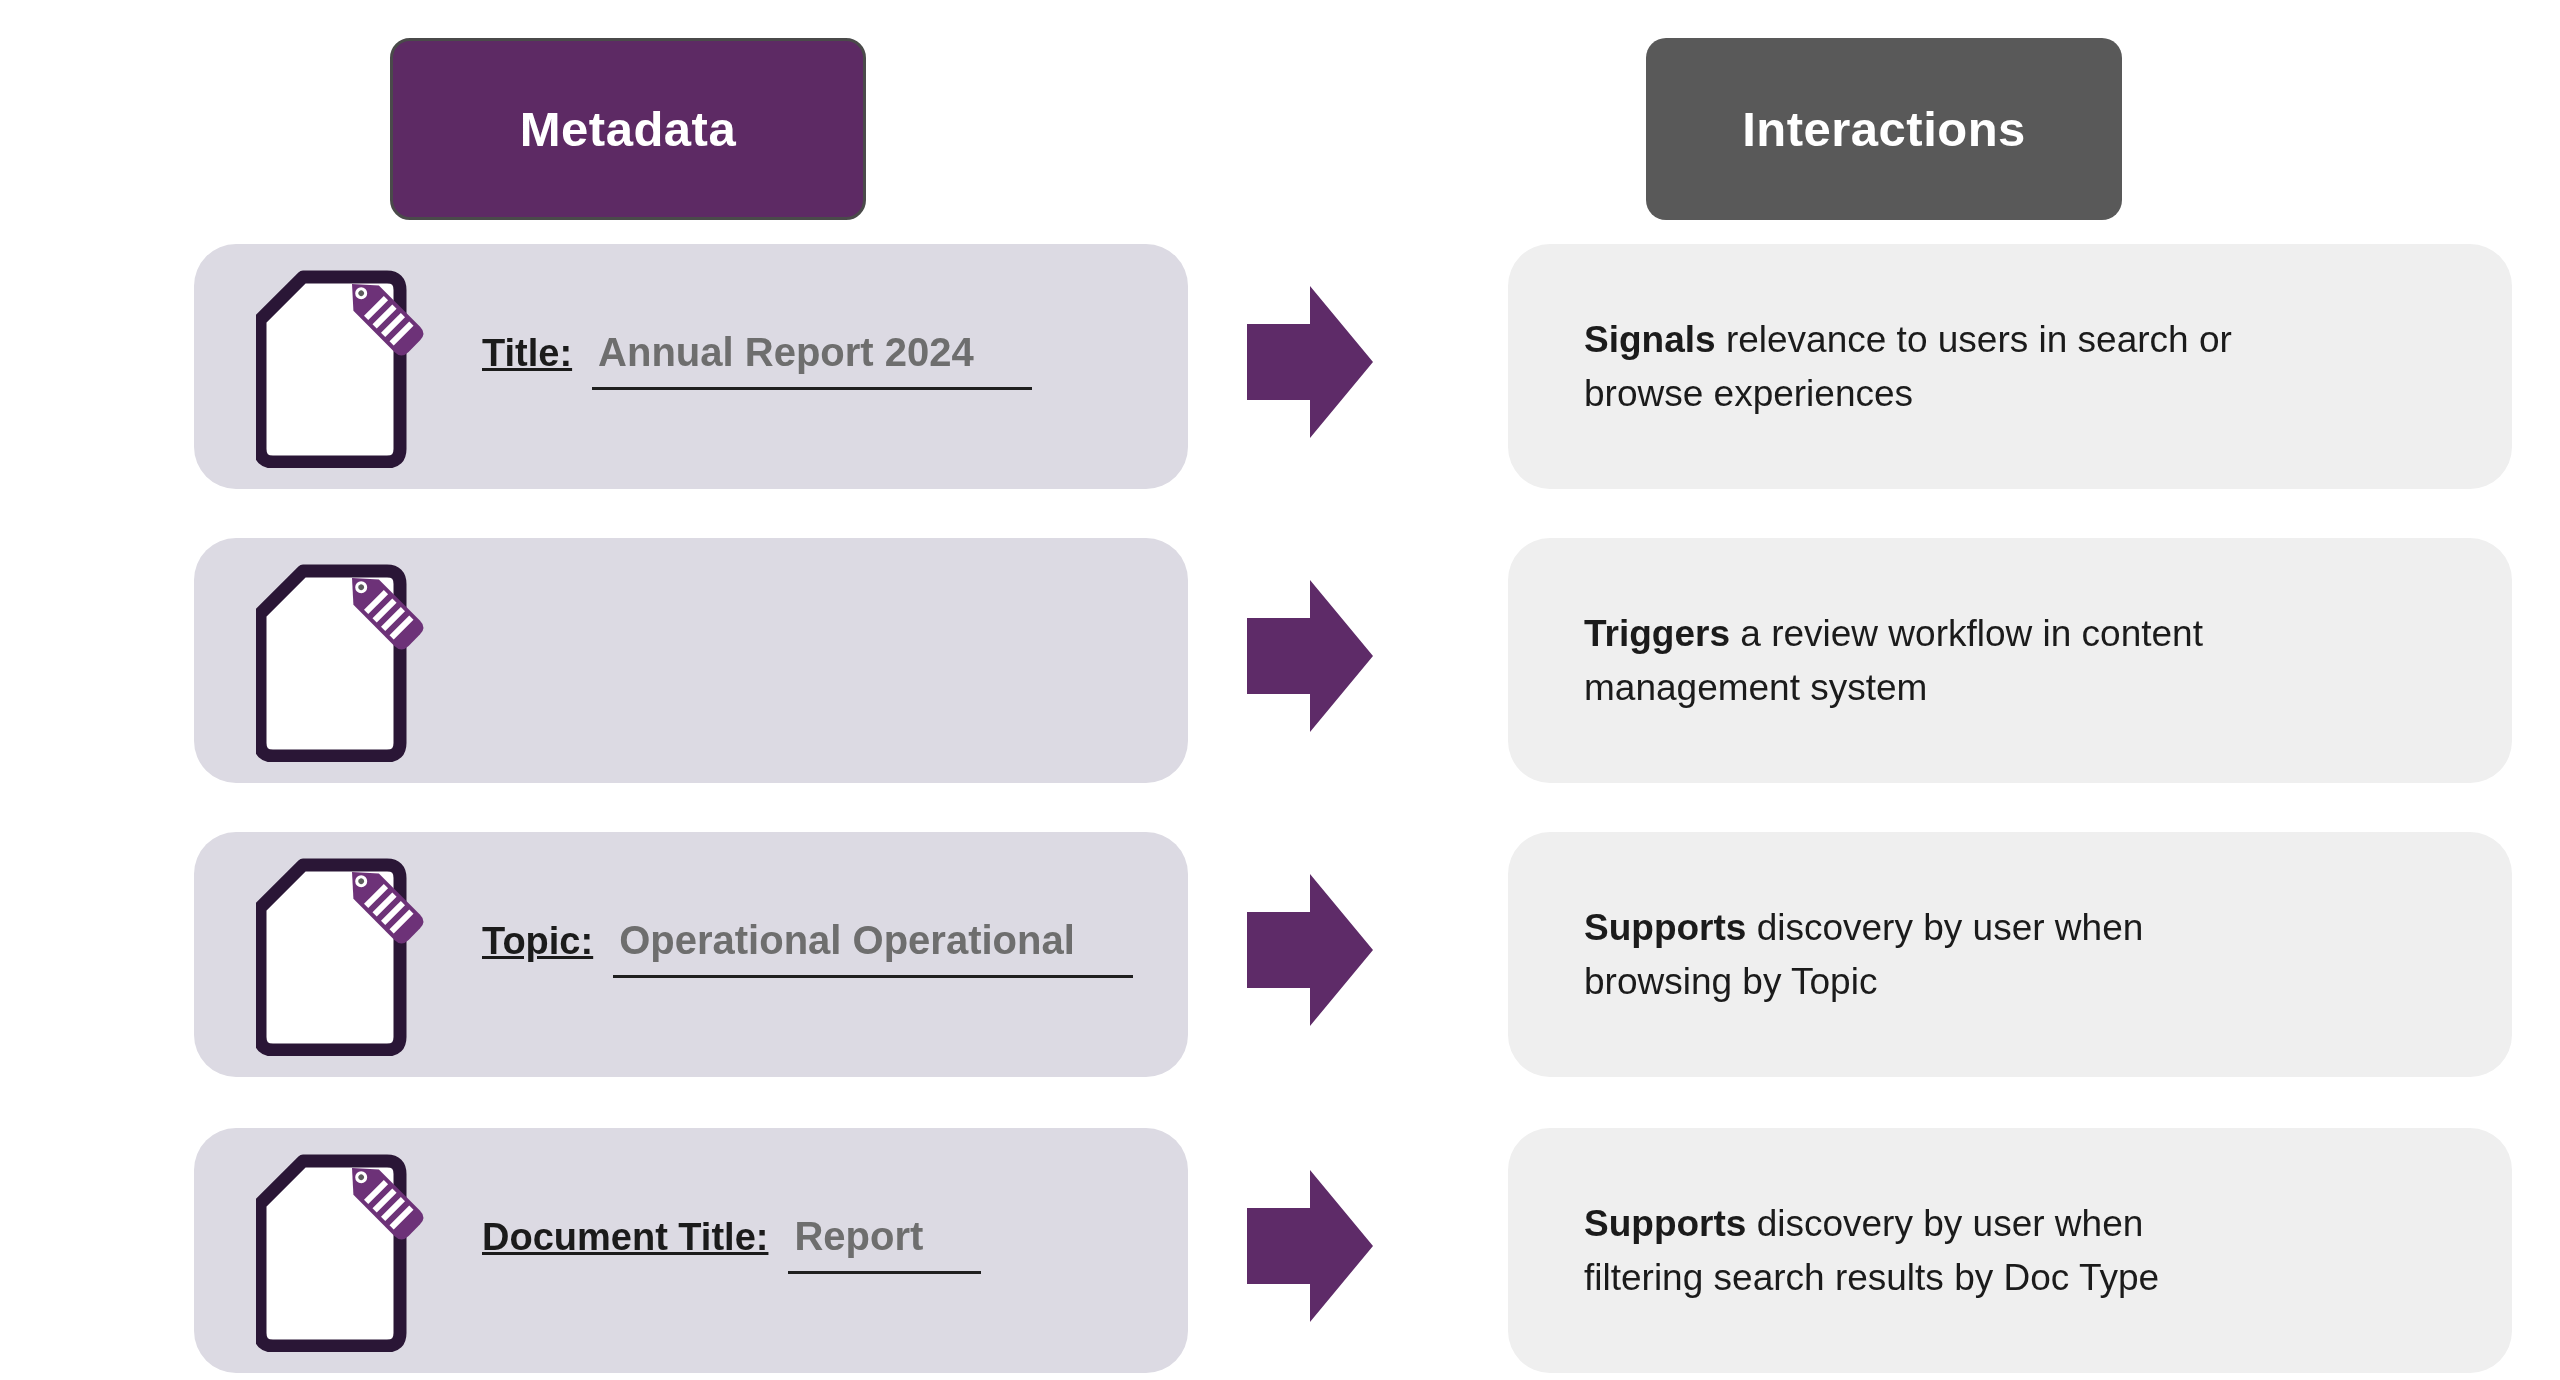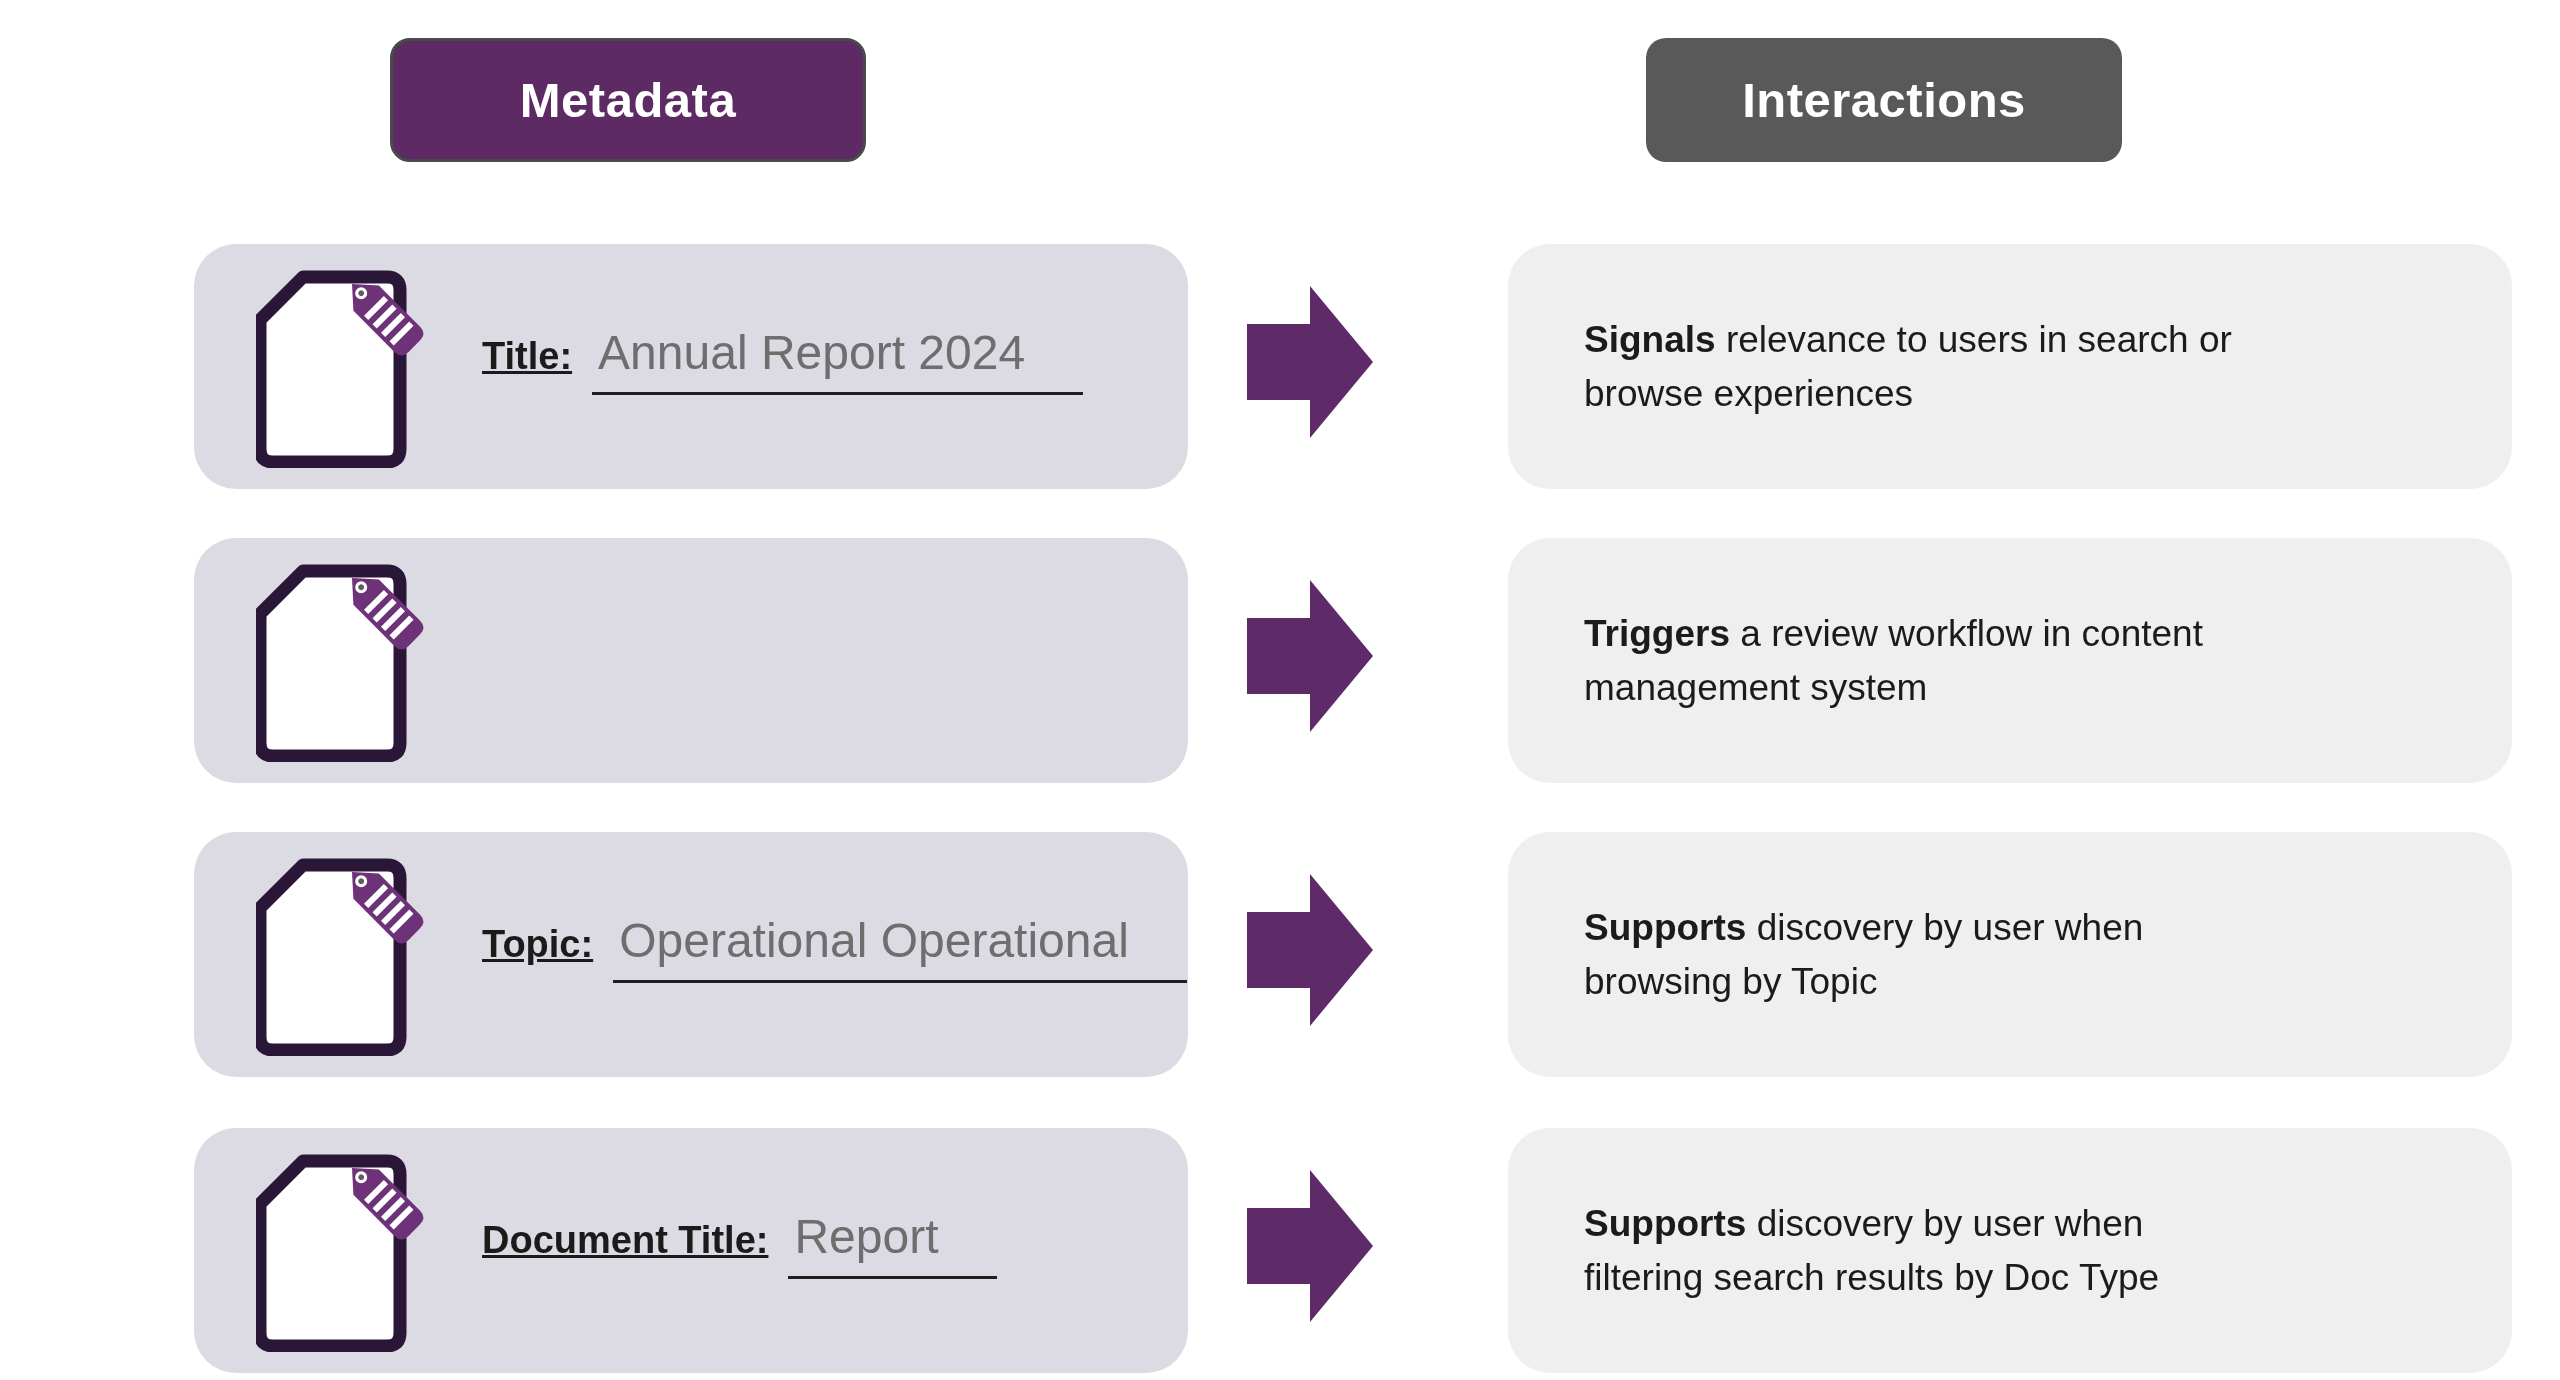--- a/index.html
+++ b/index.html
@@ -23,21 +23,21 @@
     position:relative;
     overflow:hidden;
   }
   .canvas{position:absolute;inset:0;}
 
   
   .header-btn{
     position:absolute;
     top:38px;
     width:476px;
-    height:124px;
+    height:182px;
     border-radius:20px;
     display:flex;
     align-items:center;
     justify-content:center;
     color:var(--header-text);
     font-size:49px;
     font-weight:700;
     letter-spacing:0.5px;
   }
   .header-btn.metadata{
@@ -85,22 +85,22 @@
   .field-inner{display:flex;align-items:baseline;}
   .flabel{
     font-size:38px;
     font-weight:700;
     color:var(--text-dark);
     margin-right:20px;
     white-space:nowrap;
     text-decoration:underline;
   }
   .fvalue{
-    font-size:48px;
-    font-weight:400;
+    font-size:40px;
+    font-weight:700;
     color:var(--value-gray);
     border-bottom:3px solid var(--underline);
     padding:0 58px 12px 6px;
     white-space:nowrap;
   }
 
   .arrow{
     position:absolute;
     left:1247px;
     top:42px;

